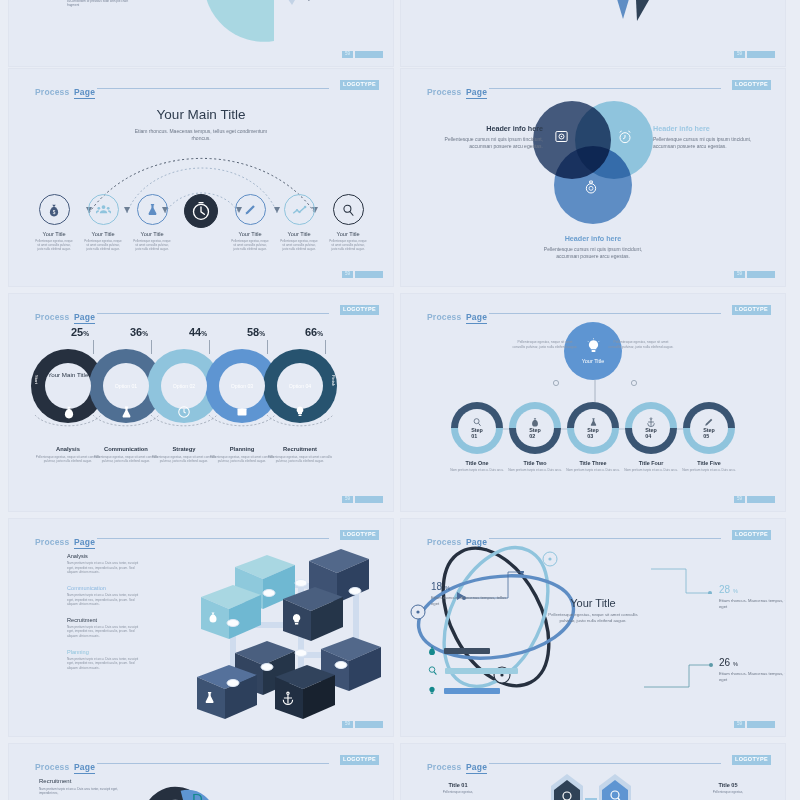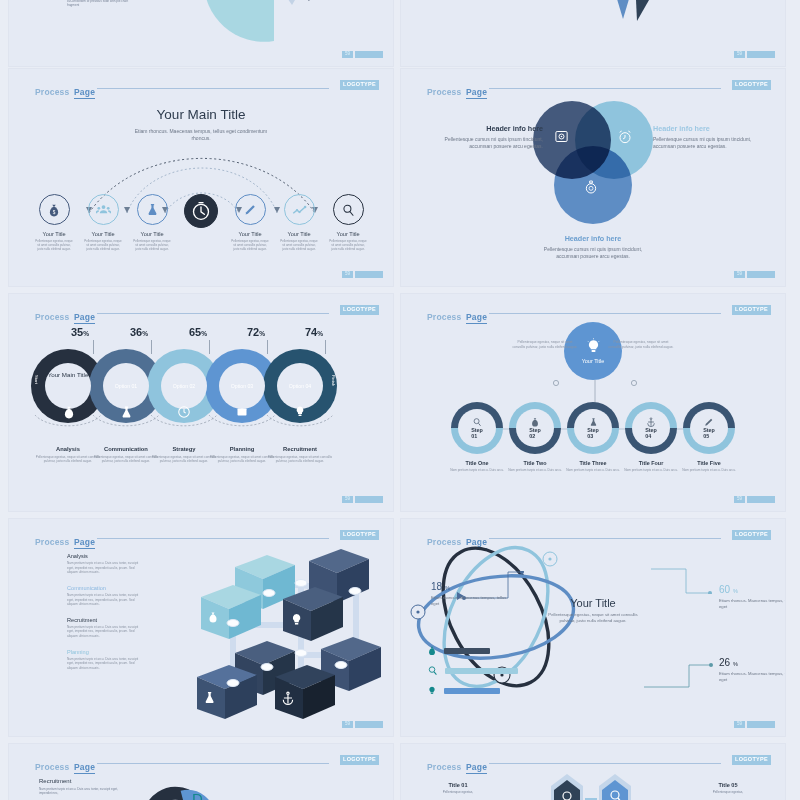--- a/index.html
+++ b/index.html
@@ -338,25 +338,25 @@
   </div>
 
   <div class="slide w s3" style="left:8px; top:293px;">
     <div class="hdr">
       <span class="ttl t1">Process</span>
       <span class="ttl t2">Page</span>
       <span class="rule"></span>
       <span class="logo">LOGOTYPE</span>
     </div>
 
-    <div class="pct" style="left:62px;"><span>35</span><i>%</i></div>
+    <div class="pct" style="left:62px;"><span>25</span><i>%</i></div>
     <div class="pct" style="left:121px;"><span>36</span><i>%</i></div>
-    <div class="pct" style="left:180px;"><span>65</span><i>%</i></div>
-    <div class="pct" style="left:238px;"><span>72</span><i>%</i></div>
-    <div class="pct" style="left:296px;"><span>74</span><i>%</i></div>
+    <div class="pct" style="left:180px;"><span>44</span><i>%</i></div>
+    <div class="pct" style="left:238px;"><span>58</span><i>%</i></div>
+    <div class="pct" style="left:296px;"><span>66</span><i>%</i></div>
     <div class="leader" style="left:84px;top:46px;height:14px;"></div>
     <div class="leader" style="left:142px;top:46px;height:14px;"></div>
     <div class="leader" style="left:200px;top:46px;height:14px;"></div>
     <div class="leader" style="left:258px;top:46px;height:14px;"></div>
     <div class="leader" style="left:316px;top:46px;height:14px;"></div>
 
     <div class="ringrow">
       <div class="ring" style="left:0;   background:#26303f;"></div>
       <div class="ring" style="left:58px;background:#4f6f93;"></div>
       <div class="ring" style="left:116px;background:#8fc4dd;"></div>
@@ -697,21 +697,21 @@
     <div class="stat" style="left:30px;top:62px;">
       <div class="v" style="color:#3d5a80"><span>18</span> <i>%</i></div>
       <p>Etiam rhoncus. Maecenas tempus, tellus eget</p>
     </div>
 
     <svg style="position:absolute;left:245px;top:45px;" width="70" height="30">
       <path d="M5,5 L40,5 L40,29 L64,29" fill="none" stroke="#7fb6cf" stroke-width="0.8"></path>
       <circle cx="64" cy="29" r="2" fill="#7fb6cf"></circle>
     </svg>
     <div class="stat" style="left:318px;top:65px;">
-      <div class="v" style="color:#8fc4dd"><span>60</span> <i>%</i></div>
+      <div class="v" style="color:#8fc4dd"><span>28</span> <i>%</i></div>
       <p>Etiam rhoncus. Maecenas tempus, tellus eget</p>
     </div>
 
     <svg style="position:absolute;left:238px;top:142px;" width="80" height="30">
       <path d="M5,26 L50,26 L50,4 L72,4" fill="none" stroke="#5d9aa8" stroke-width="0.8"></path>
       <circle cx="72" cy="4" r="2" fill="#5d9aa8"></circle>
     </svg>
     <div class="stat" style="left:318px;top:138px;">
       <div class="v" style="color:#26303f"><span>26</span> <i>%</i></div>
       <p>Etiam rhoncus. Maecenas tempus, tellus eget</p>

